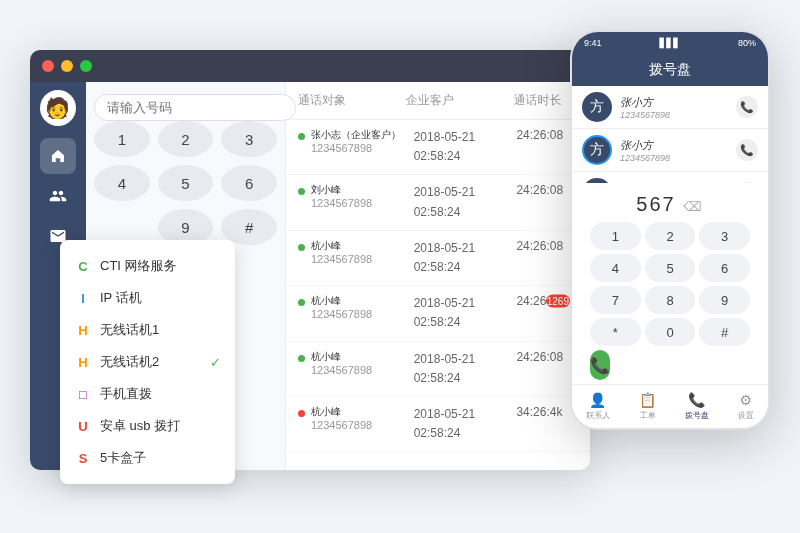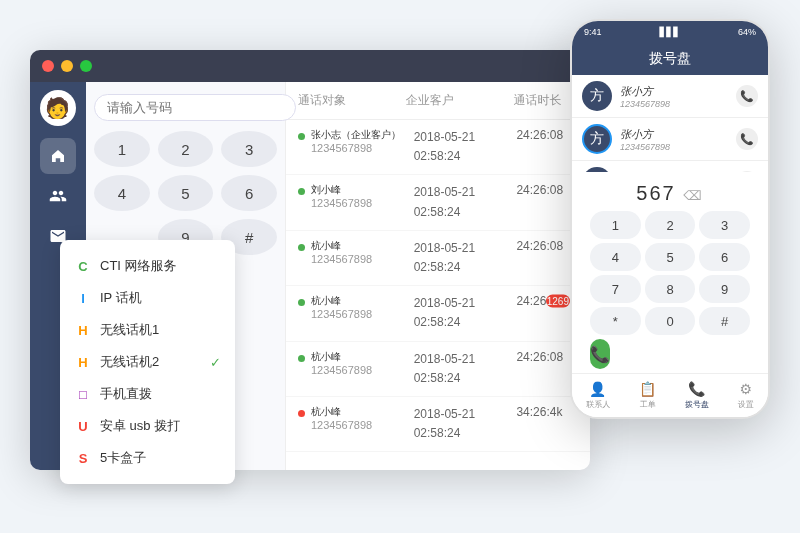--- a/index.html
+++ b/index.html
@@ -97,21 +97,21 @@
       background: #f8f9fc;
       border-right: 1px solid #eee;
       padding: 12px 8px;
       flex-shrink: 0;
       position: relative;
     }
 
     .dialer-input-row {
       display: flex;
       align-items: flex-end;
-      margin-bottom: 10px;
+      margin-bottom: 0;
     }
 
     .dialer-input {
       flex: 1;
       border: 1px solid #dde;
       border-radius: 16px;
       padding: 5px 12px;
       font-size: 13px;
       color: #aaa;
       background: #fff;
@@ -233,21 +233,21 @@
       position: absolute;
       right: 8px;
       top: 50%;
       transform: translateY(-50%);
     }
 
     
     .mobile-phone {
       position: absolute;
       right: 30px;
-      top: 19px;
+      top: 30px;
       width: 200px;
       height: 400px;
       background: #fff;
       border-radius: 28px;
       box-shadow: 0 12px 50px rgba(0,0,0,0.22);
       overflow: hidden;
       display: flex;
       flex-direction: column;
       border: 2px solid #e0e0e0;
     }
@@ -565,21 +565,21 @@
       <span class="dev-icon dev-red">S</span>
       <span>5卡盒子</span>
 
     </div>
   </div>
 
 <div class="mobile-phone">
   <div class="phone-status-bar">
     <span>9:41</span>
     <span>▋▋▋</span>
-    <span>64%</span>
+    <span>80%</span>
   </div>
   <div class="phone-title-bar">
     <span class="phone-title">拨号盘</span>
   </div>
   <div class="phone-body">
     <div class="contact-list" id="contact-list">
         <div class="contact-item">
       <div class="contact-avatar">方</div>
       <div class="contact-info">
         <div class="contact-name">张小方</div>

